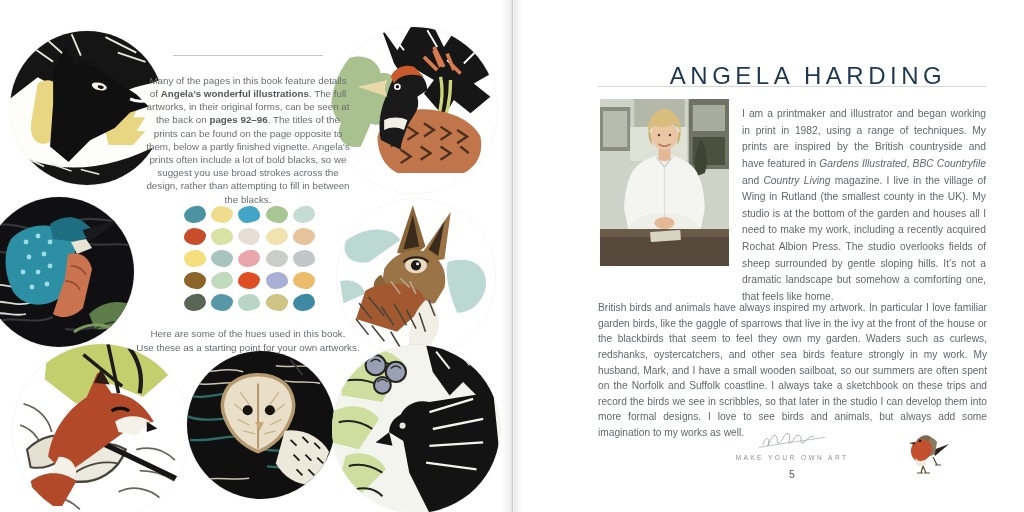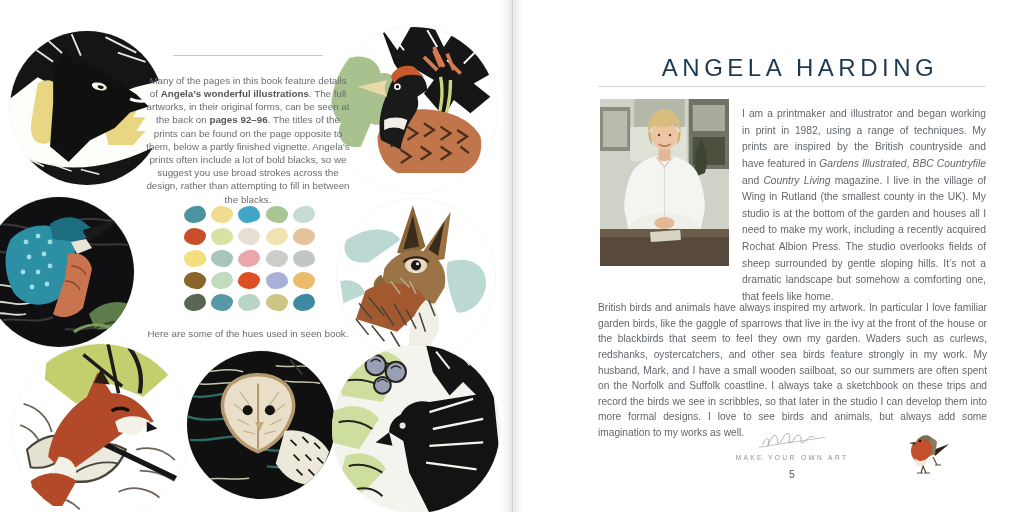--- a/index.html
+++ b/index.html
@@ -36,21 +36,21 @@
   .sw{width:22px;height:17px;}
   .sw:nth-child(4n+1){border-radius:62% 38% 55% 45%/55% 48% 52% 45%;transform:rotate(-4deg);}
   .sw:nth-child(4n+2){border-radius:45% 55% 48% 52%/60% 42% 58% 40%;transform:rotate(3deg);}
   .sw:nth-child(4n+3){border-radius:55% 45% 60% 40%/45% 58% 42% 55%;transform:rotate(-2deg);}
   .sw:nth-child(4n){border-radius:50% 50% 42% 58%/52% 45% 55% 48%;transform:rotate(5deg);}
   .lp-caption{position:absolute;left:134px;top:327px;width:228px;text-align:center;
               font-size:9.8px;line-height:13.5px;color:#696d70;}
 
   
   .rp-title{position:absolute;left:598px;top:46px;width:388px;text-align:center;
-            font-size:24px;letter-spacing:4.5px;color:#1d3850;font-weight:normal;margin:8px;}
+            font-size:24px;letter-spacing:4.5px;color:#1d3850;font-weight:normal;margin:16px;}
   .rp-rule{position:absolute;left:598px;top:86px;width:388px;height:1px;background:#d6d6d6;}
   .rp-photo{position:absolute;left:600px;top:99px;width:129px;height:167px;overflow:hidden;}
   .rp-photo svg{display:block;width:100%;height:100%;}
   .rp-biocol{position:absolute;left:742px;top:96px;width:244px;
              font-size:10.3px;line-height:16.6px;color:#63676b;text-align:justify;}
   .rp-para{position:absolute;left:598px;top:290px;width:389px;
            font-size:10.2px;line-height:15.6px;color:#63676b;text-align:justify;}
   .rp-footer{position:absolute;left:598px;top:430px;width:388px;text-align:center;}
   .rp-sig{display:block;margin:0 auto;width:76px;height:22px;}
   .rp-brand{font-size:6.6px;letter-spacing:2.4px;color:#8d9194;margin-top:2px;}
@@ -273,21 +273,22 @@
       <div class="sw" style="background: rgb(170, 175, 213);"></div>
       <div class="sw" style="background: rgb(235, 189, 106);"></div>
       <div class="sw" style="background: rgb(89, 102, 86);"></div>
       <div class="sw" style="background: rgb(87, 152, 167);"></div>
       <div class="sw" style="background: rgb(184, 213, 197);"></div>
       <div class="sw" style="background: rgb(206, 196, 131);"></div>
       <div class="sw" style="background: rgb(62, 138, 162);"></div>
     </div>
 
     <div class="lp-caption">
-      <div>Here are some of the hues used in seen book.</div>
+      <div>Here are some of the hues used in this book.</div>
+      <div>Use these as a starting point for your own artworks.</div>
     </div>
   </div>
 
   <div class="spine">
       <div class="spine-line"></div>
     </div>
 
   <div class="page page-right"></div>
 
   <h1 class="rp-title">ANGELA HARDING</h1>

